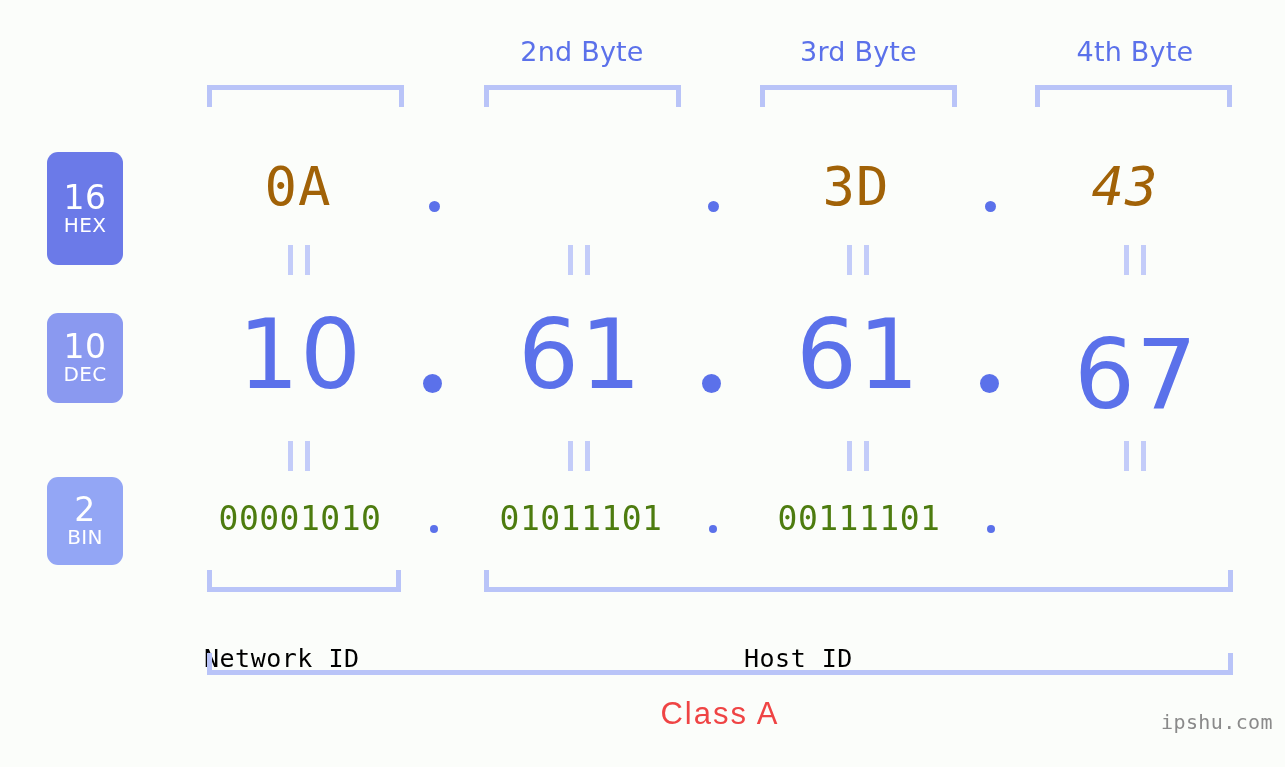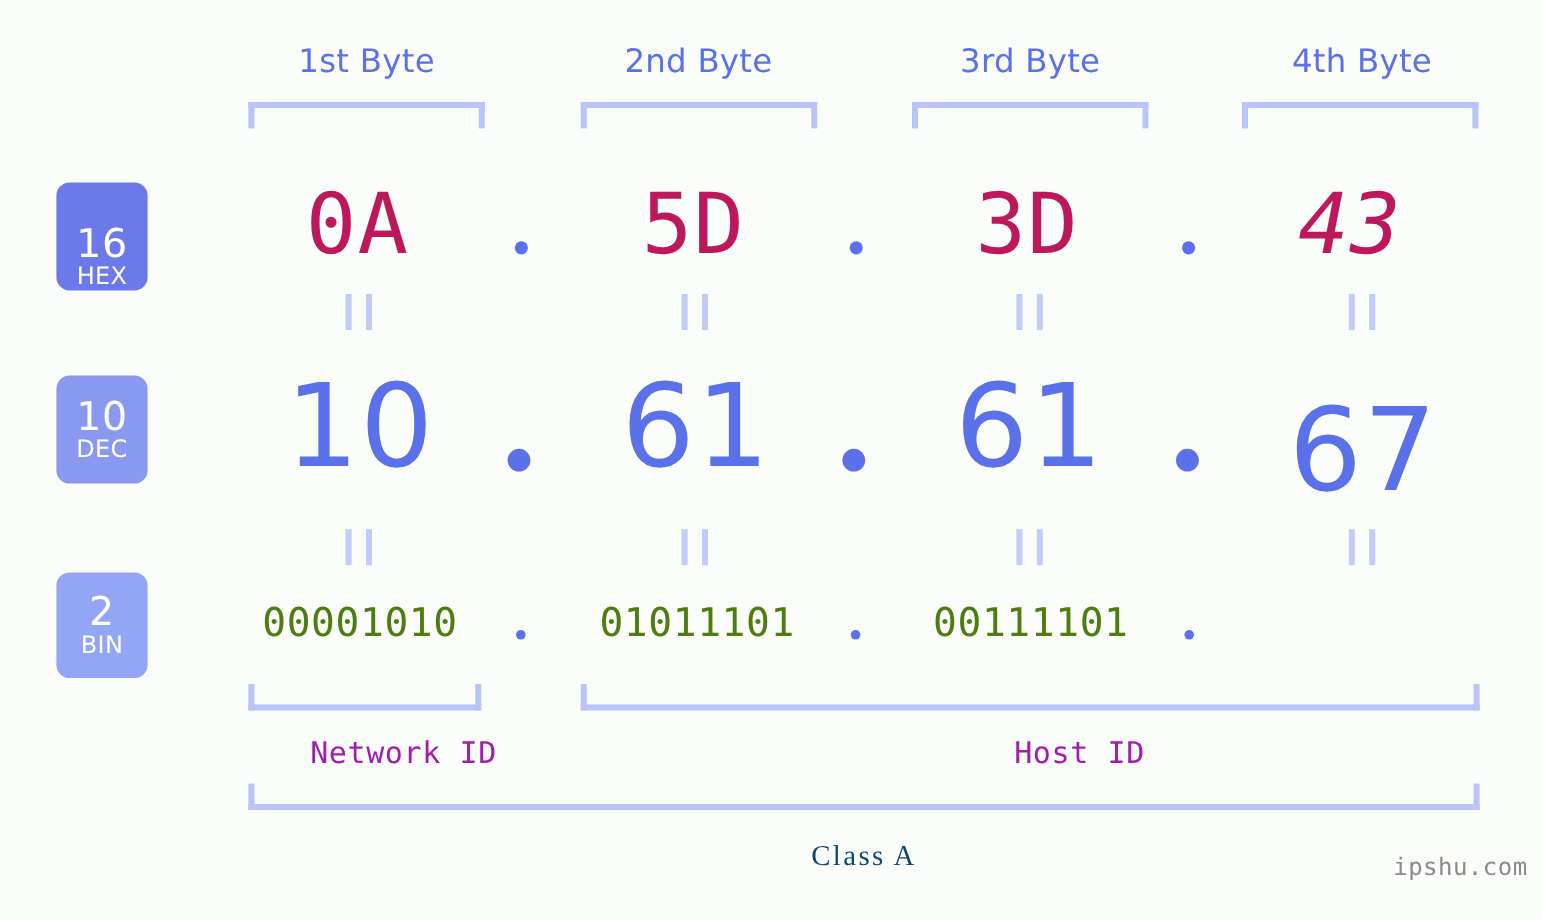--- a/index.html
+++ b/index.html
@@ -67,38 +67,38 @@
     line-height: 33px;
     font-weight: 400;
     letter-spacing: 0.5px;
   }
   .badge .nm {
     font-size: 20px;
     line-height: 23px;
     font-weight: 400;
     letter-spacing: 0.3px;
   }
-  #badge-hex { top: 152px; height: 90px; background: #6b7ae8; justify-content: flex-end; }
+  #badge-hex { top: 152px; height: 113px; background: #6b7ae8; }
   #badge-dec { top: 313px; height: 90px; background: #8a99f0; }
   #badge-bin { top: 477px; height: 88px; background: #93a6f5; }
 
   
   .val {
     position: absolute;
     text-align: center;
     white-space: nowrap;
     font-family: "DejaVu Sans Mono", monospace;
   }
 
   .hex-val {
     top: 151px;
     height: 72px;
     line-height: 72px;
-    font-size: 70px;
-    color: #be185d;
+    font-size: 54px;
+    color: #a16207;
     letter-spacing: 1px;
   }
   .dec-val {
     top: 296px;
     height: 118px;
     line-height: 118px;
     font-size: 96px;
     color: #5b71ea;
     letter-spacing: 1px;
     font-family: "DejaVu Sans", sans-serif;
@@ -135,59 +135,59 @@
     width: 5px;
     height: 30px;
     background: #c3ccf9;
   }
   .eq-row1 { top: 245px; }
   .eq-row2 { top: 441px; }
 
   
   .id-label {
     position: absolute;
-    text-align: right;
+    text-align: left;
     font-family: "DejaVu Sans Mono", monospace;
     font-size: 25px;
-    color: #a21caf;
+    color: #000000;
     white-space: nowrap;
     letter-spacing: 0.5px;
+    margin-top: 31px;
   }
   #label-network { top: 612px; height: 32px; line-height: 32px; }
   #label-host    { top: 612px; height: 32px; line-height: 32px; }
   #label-class {
     position: absolute;
     top: 694px;
     height: 40px;
     line-height: 40px;
     text-align: center;
-    font-family: Liberation Serif, serif;
-    font-size: 24px;
-    color: #0c4a6e;
+    font-family: Liberation Sans, sans-serif;
+    font-size: 31px;
+    color: #ef4444;
     letter-spacing: 2px;
     white-space: nowrap;
   }
 
   
   #watermark {
     position: absolute;
     right: 12px;
     top: 710px;
     font-family: "DejaVu Sans Mono", monospace;
     font-size: 20px;
     color: #8a8a8a;
     letter-spacing: 0.4px;
   }
 </style>
 </head>
 <body>
 
 <div id="page">
 
-  <div class="byte-label" style="left:199px;width:213px;">1st Byte</div>
   <div class="byte-label" style="left:477px;width:210px;">2nd Byte</div>
   <div class="byte-label" style="left:754px;width:209px;">3rd Byte</div>
   <div class="byte-label" style="left:1030px;width:210px;">4th Byte</div>
 
   <div class="bracket down" style="left:207px;width:197px;top:85px;"></div>
   <div class="bracket down" style="left:484px;width:197px;top:85px;"></div>
   <div class="bracket down" style="left:760px;width:197px;top:85px;"></div>
   <div class="bracket down" style="left:1035px;width:197px;top:85px;"></div>
 
   <div class="badge" id="badge-hex">
@@ -198,21 +198,20 @@
     <span class="num">10</span>
     <span class="nm">DEC</span>
   </div>
   <div class="badge" id="badge-bin">
     <span class="num">2</span>
     <span class="nm">BIN</span>
   </div>
 
   <div class="val hex-val" style="left:199px;width:198px;">0A</div>
   <div class="dot hex-dot" style="left:429px;"></div>
-  <div class="val hex-val" style="left:479px;width:198px;">5D</div>
   <div class="dot hex-dot" style="left:708px;"></div>
   <div class="val hex-val" style="left:757px;width:198px;">3D</div>
   <div class="dot hex-dot" style="left:985px;"></div>
   <div class="val hex-val" style="left:1026px;width:198px;font-style:italic;">43</div>
 
   <div class="eqmark eq-row1" style="left:288px;">
       <i></i>
       <i></i>
     </div>
   <div class="eqmark eq-row1" style="left:568px;">

